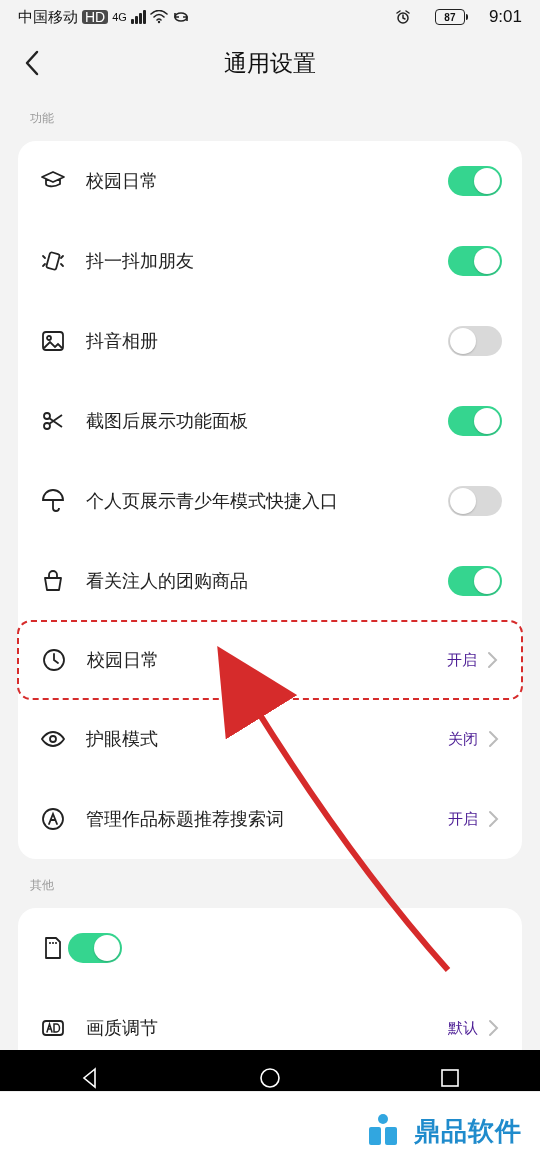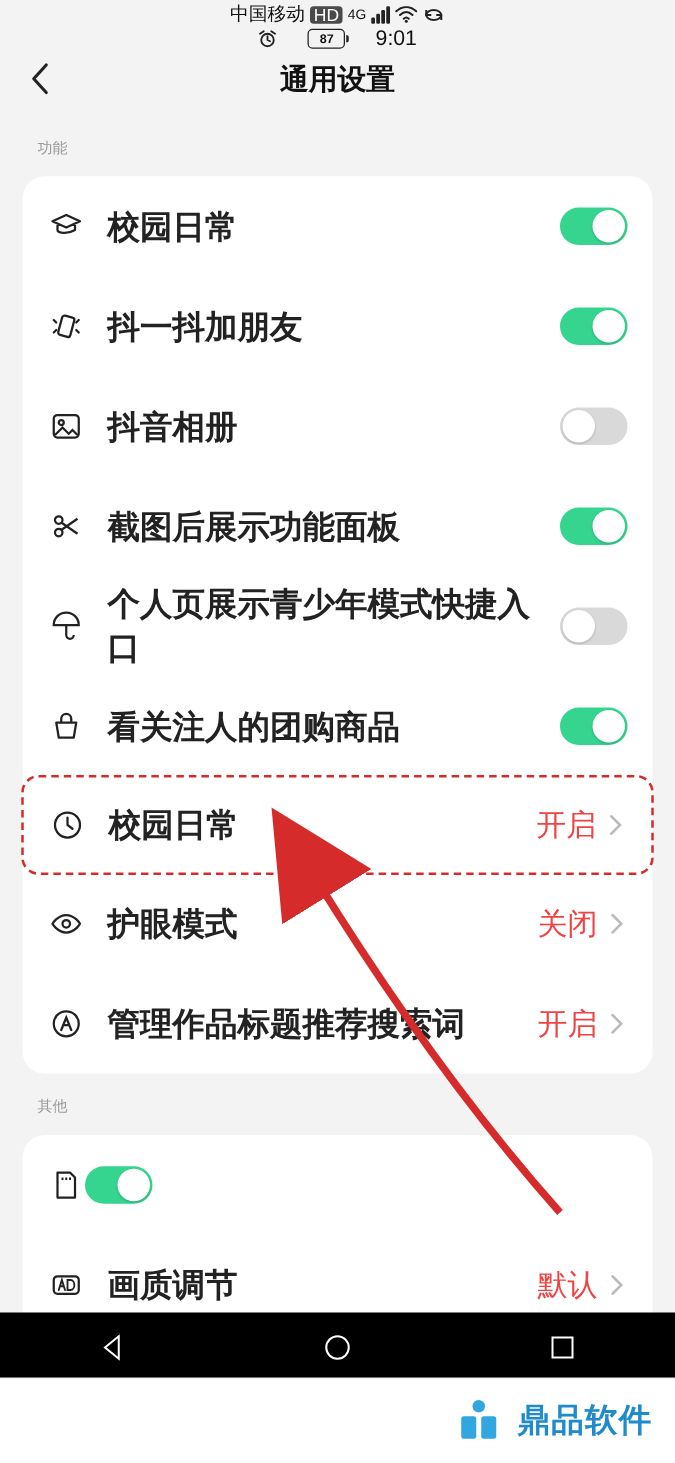--- a/index.html
+++ b/index.html
@@ -1,41 +1,41 @@
 <!DOCTYPE html>
 <html><head>
 <meta charset="utf-8">
 <style>
   * { box-sizing: border-box; margin: 0; padding: 0; }
   html, body { width: 540px; height: 1170px; overflow: hidden; font-family: -apple-system, "Helvetica Neue", Arial, "PingFang SC", "Microsoft YaHei", sans-serif; }
   body { background: #f3f3f3; position: relative; }
 
   
-  .status-bar { height: 34px; display: flex; align-items: center; justify-content: space-between; padding: 2px 18px; font-size: 15px; font-weight: 500; color: #111; flex-direction: column; }
+  .status-bar { height: 34px; display: flex; align-items: center; justify-content: space-between; padding: 12px 18px; font-size: 15px; font-weight: 500; color: #111; }
   .status-left { display: flex; align-items: center; gap: 4px; }
   .status-right { display: flex; align-items: center; gap: 24px; }
   .hd-badge { font-size: 14px; background: #4a4a4a; color: #fff; border-radius: 3px; padding: 0 3px; line-height: 14px; }
   .sig { display: inline-flex; align-items: flex-end; gap: 1px; }
   .sig span { width: 3px; background: #222; border-radius: 1px; }
   .sig span:nth-child(1){height:5px} .sig span:nth-child(2){height:8px} .sig span:nth-child(3){height:11px} .sig span:nth-child(4){height:14px}
   .batt { border: 1.5px solid #222; border-radius: 4px; width: 30px; height: 16px; position: relative; display: inline-flex; align-items: center; justify-content: center; font-size: 10px; font-weight: 600; }
   .batt::after { content:""; position:absolute; right:-4px; top:4px; width:2px; height:6px; background:#222; border-radius:0 2px 2px 0; }
 
   
   .header { height: 58px; display: flex; align-items: center; justify-content: center; position: relative; }
   .back { position: absolute; left: 16px; top: 50%; transform: translateY(-50%); width: 32px; height: 32px; display:flex; align-items:center; justify-content:center; }
-  .header-title { font-size: 23px; font-weight: 700; color: #111; }
+  .header-title { font-size: 23px; font-weight: 400; color: #111; }
 
   
   .section-label { font-size: 12px; color: #9a9a9a; padding: 18px 30px 14px; }
   .card { background: #fff; margin: 0 18px; border-radius: 18px; padding: 0 0; }
   .row { display: flex; align-items: center; height: 80px; padding: 0 20px; position: relative; }
   .row .icon { width: 30px; height: 30px; display:flex; align-items:center; justify-content:center; flex-shrink:0; }
-  .row .label { font-size: 26px; color: #222; margin-left: 18px; flex: 1; font-weight: bold; }
-  .row .value { font-size: 24px; color: #ef4444; margin-right: 6px; }
+  .row .label { font-size: 18px; color: #222; margin-left: 18px; flex: 1; }
+  .row .value { font-size: 15px; color: #4c1d95; margin-right: 6px; }
   .chev { width: 18px; height: 18px; display:flex; align-items:center; justify-content:center; }
 
   
   .toggle { width: 54px; height: 30px; border-radius: 15px; position: relative; }
   .toggle.on { background: #35d58f; }
   .toggle.off { background: #d9d9d9; }
   .toggle .knob { position: absolute; top: 2px; width: 26px; height: 26px; border-radius: 50%; background: #fff; box-shadow: 0 1px 2px rgba(0,0,0,.2); }
   .toggle.on .knob { right: 2px; }
   .toggle.off .knob { left: 2px; }
 
@@ -43,21 +43,21 @@
   .highlight { border: 2px dashed #d62b2b; border-radius: 14px; margin: -1px; }
 
   
   .arrow-svg { position: absolute; left: 0; top: 0; pointer-events: none; }
 
   
   .navbar { position: absolute; left: 0; right: 0; bottom: 64px; height: 56px; background: #000; display: flex; align-items: center; justify-content: space-around; }
   .navbtn { width: 30px; height: 30px; display:flex; align-items:center; justify-content:center; }
 
   
-  .footer { position: absolute; left: 0; right: 0; bottom: 0; height: 67px; background: #fff; display: flex; align-items: center; justify-content: flex-end; padding-right: 18px; gap: 10px; box-shadow: 0 -1px 0 #eee; }
+  .footer { position: absolute; left: 0; right: 0; bottom: 0; height: 78px; background: #fff; display: flex; align-items: center; justify-content: flex-end; padding-right: 18px; gap: 10px; box-shadow: 0 -1px 0 #eee; }
   .footer-logo { width: 42px; height: 42px; display:flex; align-items:center; justify-content:center; }
   .footer-text { font-size: 26px; font-weight: 700; color: #1f8bcc; letter-spacing: 1px; }
 </style>
 </head>
 <body>
 
 <div class="status-bar">
   <div class="status-left">
     <span>中国移动</span>
     <span class="hd-badge">HD</span>

